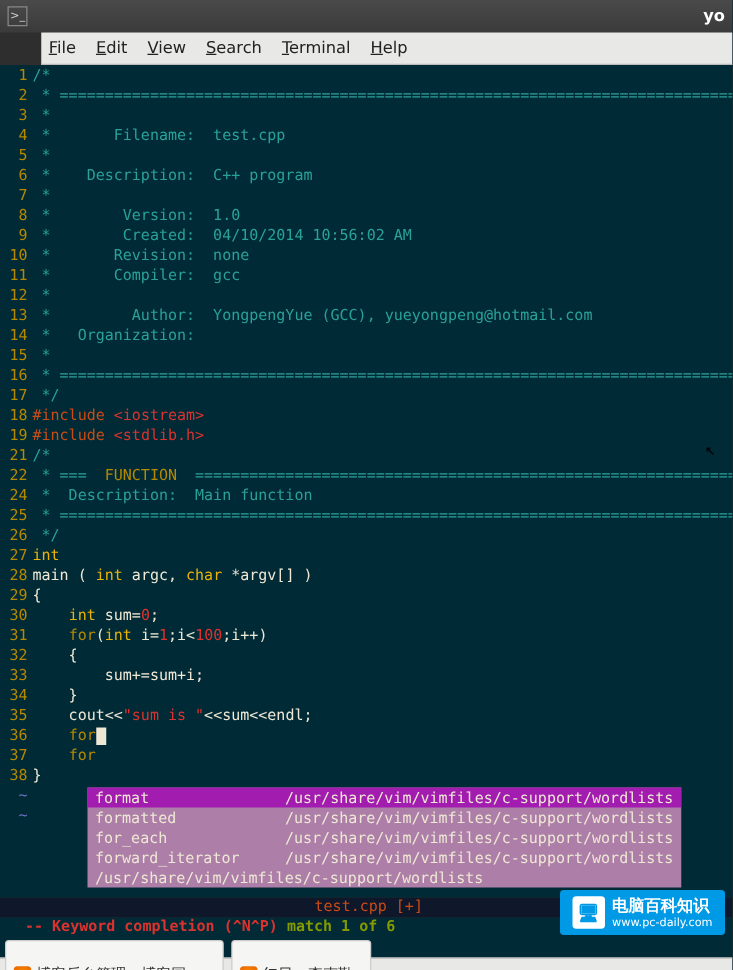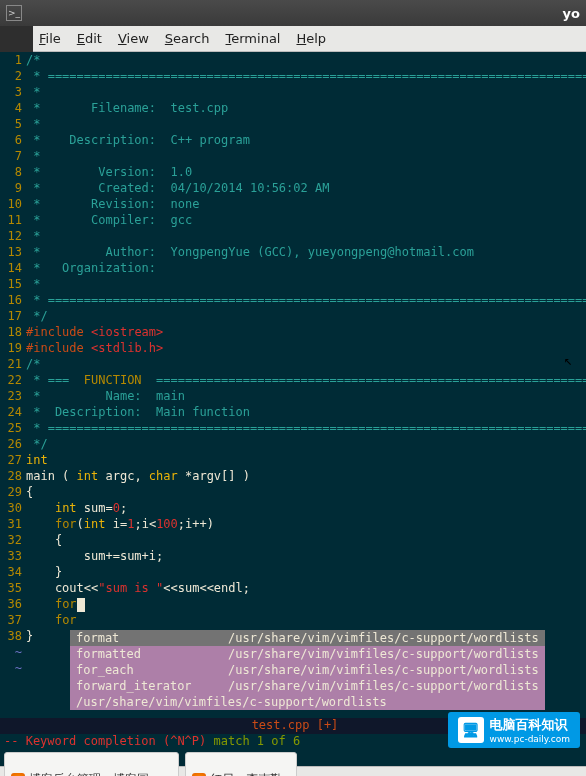--- a/index.html
+++ b/index.html
@@ -18,25 +18,25 @@
 .c-type { color: #eab308; }
 .c-pre { color: #cb4b16; }
 .c-preinc { color: #dc322f; }
 .c-num { color: #dc322f; }
 .c-str { color: #dc322f; }
 .c-white { color: #eee8d5; }
 .c-tilde { color: #6c71c4; }
 .cursor { background: #eee8d5; color: #002b36; display: inline-block; width: 8px; height: 14px; vertical-align: bottom; }
 .popup { position: absolute; left: 70px; top: 578px; background: #ad7fa8; color: #eee8d5; font-family: monospace; font-size: 12px; line-height: 16px; }
 .popup-row { display: flex; padding: 0 6px; }
-.popup-row.sel { background: #737373; color: #eee8d5; justify-content: flex-end; }
+.popup-row.sel { background: #a21caf; color: #eee8d5; justify-content: flex-end; }
 .popup-col1 { width: 152px; }
 .popup-col2 { color: #eee8d5; }
 .status1 { background: #0f172a; color: #cb4b16; font-family: monospace; font-size: 12px; height: 16px; padding-left: 4px; text-align: center; }
-.status2 { background: #002b36; color: #dc322f; font-family: monospace; font-size: 12px; height: 32px; padding-left: 4px; }
+.status2 { background: #002b36; color: #dc322f; font-family: monospace; font-size: 12px; height: 32px; padding-left: 20px; font-weight: bold; }
 .status2 .m { color: #859900; }
 .taskbar { height: 26px; background: #e8e8e6; display: flex; align-items: center; padding: 0 4px; gap: 6px; border-top: 1px solid #bbb; }
 .task { display: flex; align-items: center; gap: 4px; padding: 18px 6px; border: 1px solid #ccc; border-radius: 3px; background: #f5f5f3; font-size: 12px; color: #333; }
 .task-icon { width: 14px; height: 14px; border-radius: 3px; }
 .ff { background: radial-gradient(circle,#ff9500,#e66000); }
 .watermark { position: absolute; right: 6px; bottom: 28px; display: flex; align-items: center; gap: 6px; background: #0099e5; color: #fff; padding: 4px 10px; border-radius: 3px; font-size: 13px; font-weight: bold; }
 .watermark .sub { font-size: 9px; font-weight: normal; display: block; text-align: center; }
 .wm-icon { width: 26px; height: 26px; background: #fff; border-radius: 3px; display: flex; align-items: center; justify-content: center; color: #0099e5; font-size: 14px; }
 .mouse-cursor { position: absolute; top: 300px; left: 564px; font-size: 14px; color: #000; pointer-events: none; }
 </style>
@@ -75,21 +75,20 @@
       <div class="code-line"><span class="gutter">14</span><span class="code c-comment"> *   Organization:  </span></div>
       <div class="code-line"><span class="gutter">15</span><span class="code c-comment"> *</span></div>
       <div class="code-line"><span class="gutter">16</span><span class="code c-comment"> * =====================================================================================</span></div>
       <div class="code-line"><span class="gutter">17</span><span class="code c-comment"> */</span></div>
     </div>
 
   <div class="code-line"><span class="gutter">18</span><span class="code"><span class="c-pre">#include </span><span class="c-preinc">&lt;iostream&gt;</span></span></div>
   <div class="code-line"><span class="gutter">19</span><span class="code"><span class="c-pre">#include </span><span class="c-preinc">&lt;stdlib.h&gt;</span></span></div>
   <div class="code-line"><span class="gutter">21</span><span class="code c-comment">/*</span></div>
   <div class="code-line"><span class="gutter">22</span><span class="code"><span class="c-comment"> * ===  </span><span class="c-key">FUNCTION</span><span class="c-comment">  ======================================================================</span></span></div>
-  <div class="code-line"><span class="gutter">23</span><span class="code c-comment"> *         Name:  main</span></div>
   <div class="code-line"><span class="gutter">24</span><span class="code c-comment"> *  Description:  Main function</span></div>
   <div class="code-line"><span class="gutter">25</span><span class="code c-comment"> * =====================================================================================</span></div>
   <div class="code-line"><span class="gutter">26</span><span class="code c-comment"> */</span></div>
   <div class="code-line"><span class="gutter">27</span><span class="code c-type">int</span></div>
   <div class="code-line"><span class="gutter">28</span><span class="code"><span class="c-white">main ( </span><span class="c-type">int</span><span class="c-white"> argc, </span><span class="c-type">char</span><span class="c-white"> *argv[] )</span></span></div>
   <div class="code-line"><span class="gutter">29</span><span class="code c-white">{</span></div>
   <div class="code-line"><span class="gutter">30</span><span class="code"><span>    </span><span class="c-type">int</span><span class="c-white"> sum=</span><span class="c-num">0</span><span class="c-white">;</span></span></div>
   <div class="code-line"><span class="gutter">31</span><span class="code"><span>    </span><span class="c-key">for</span><span class="c-white">(</span><span class="c-type">int</span><span class="c-white"> i=</span><span class="c-num">1</span><span class="c-white">;i&lt;</span><span class="c-num">100</span><span class="c-white">;i++)</span></span></div>
   <div class="code-line"><span class="gutter">32</span><span class="code c-white">    {</span></div>
   <div class="code-line"><span class="gutter">33</span><span class="code c-white">        sum+=sum+i;</span></div>

